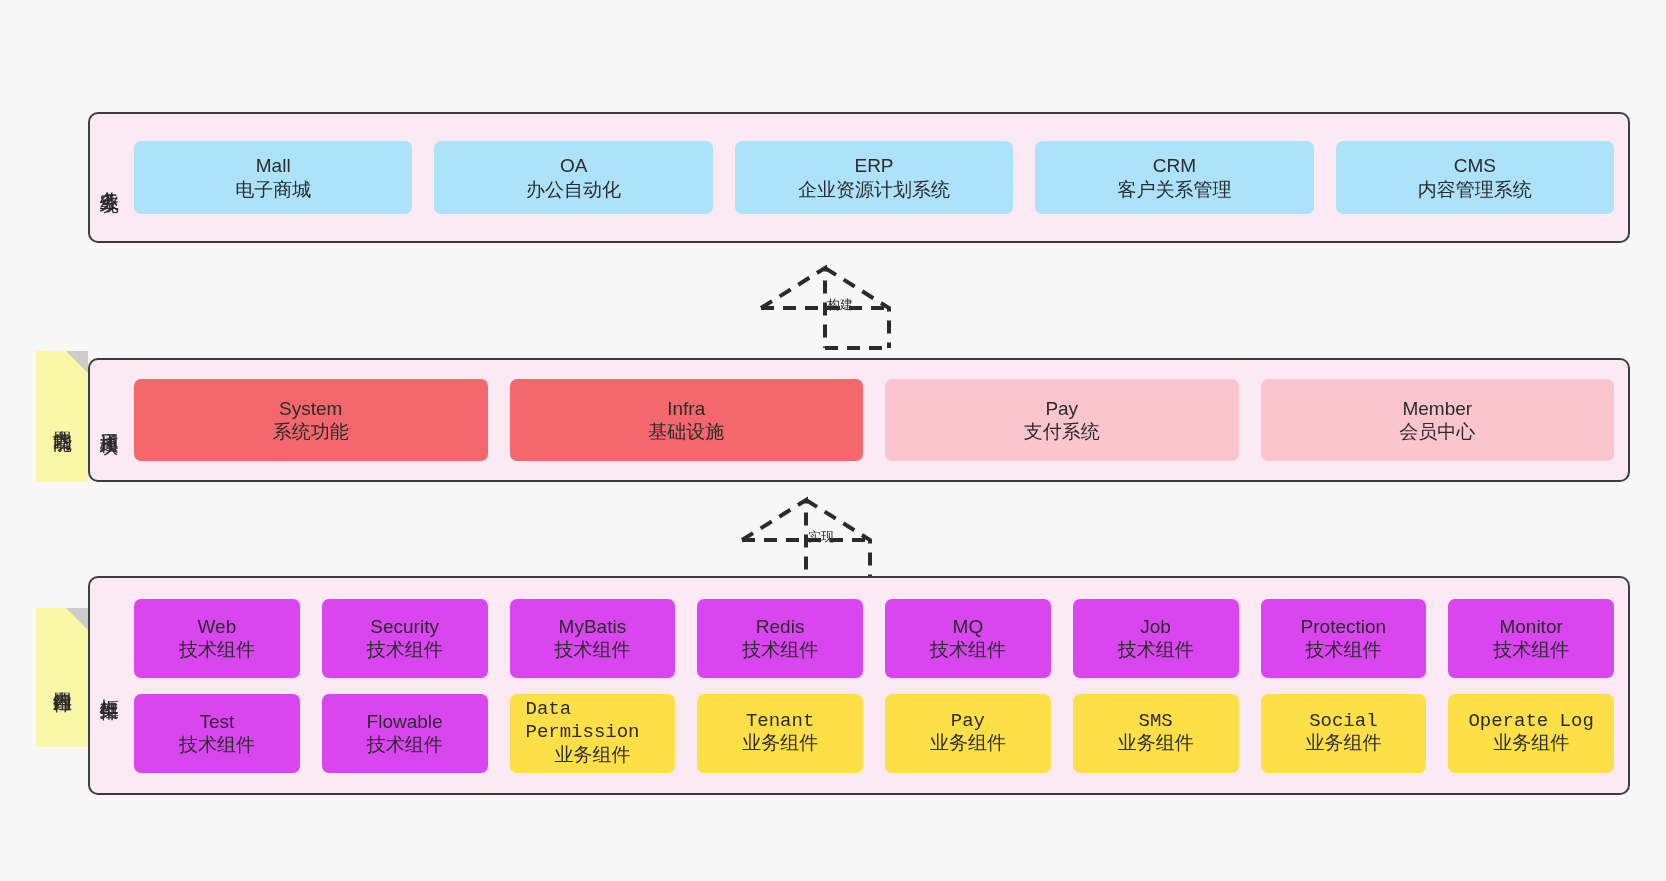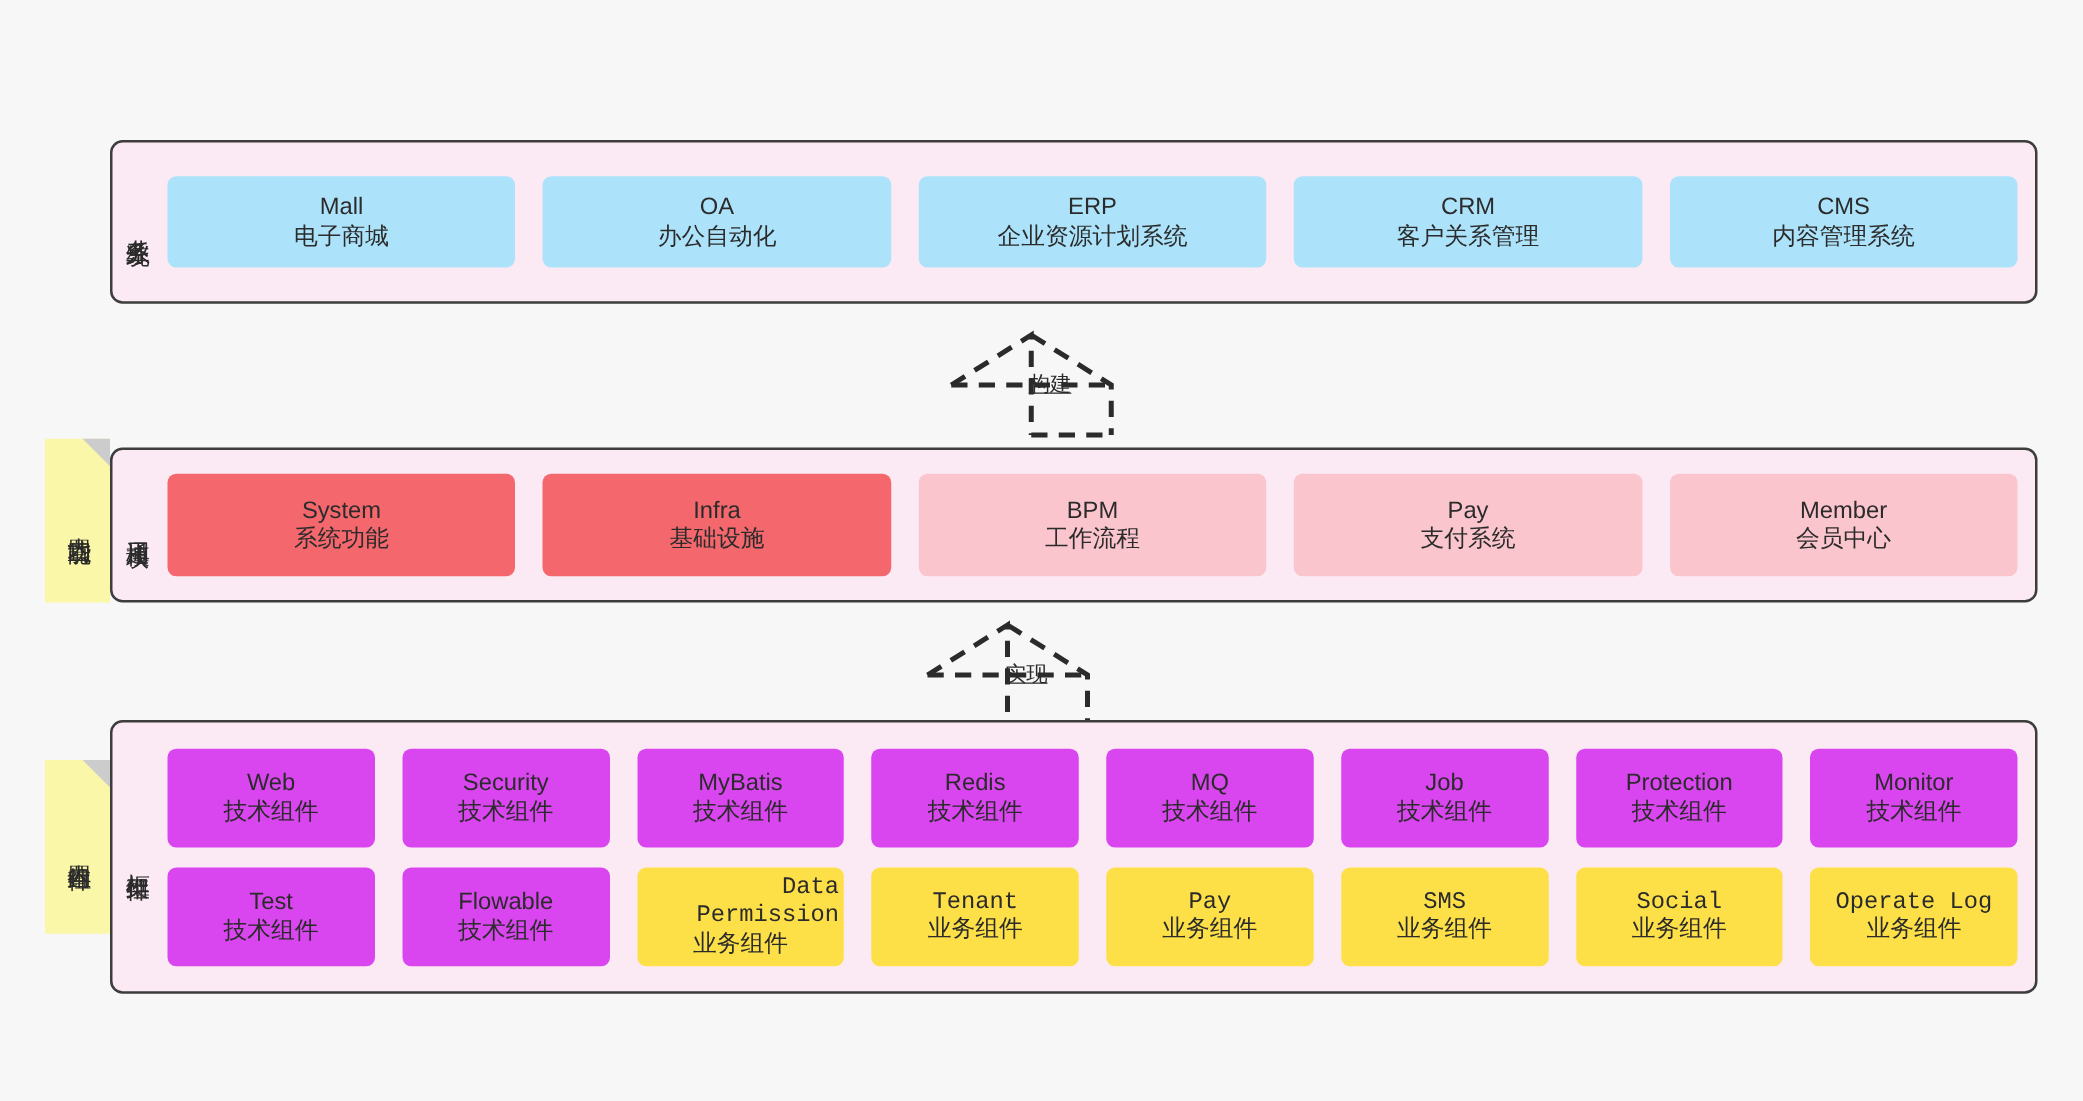--- a/index.html
+++ b/index.html
@@ -66,22 +66,22 @@
 
   
   .card {
     flex: 1 1 0;
     box-sizing: border-box;
     border-radius: 7px;
     display: flex;
     flex-direction: column;
     align-items: center;
     justify-content: center;
-    text-align: right;
-    padding: 6px 4px;
+    text-align: left;
+    padding: 6px 16px;
     line-height: 1.22;
   }
   .card .t1 { font-size: 19px; }
   .card .t2 { font-size: 19px; }
 
   .c-blue      { background: #ace3fb; }
   .c-red       { background: #f4686d; }
   .c-pink      { background: #fbc5cd; }
   .c-green     { background: #d946ef; }
   .c-lightgreen{ background: #fde047; font-family: Liberation Mono, monospace; }
@@ -131,26 +131,25 @@
     position: absolute;
     width: 170px;
     height: 100px;
   }
   .arrow svg { display: block; }
   .arrow-label {
     position: absolute;
     left: 50%;
     transform: translateX(-50%);
     top: 38px;
-    font-size: 17px;
+    font-size: 13px;
     color: #2b2b2b;
     background: transparent;
     padding: 0 2px;
     white-space: nowrap;
-    text-decoration: underline;
   }
   #arrow-build  { left: 755px; top: 258px; }
   #arrow-impl   { left: 736px; top: 490px; }
 </style>
 </head>
 <body>
 
 <div class="canvas">
 
   <div class="layer" id="layer-business">
@@ -202,24 +201,20 @@
       <div class="row">
         <div class="card c-red">
           <div class="t1">System</div>
           <div class="t2">系统功能</div>
         </div>
         <div class="card c-red">
           <div class="t1">Infra</div>
           <div class="t2">基础设施</div>
         </div>
         <div class="card c-pink">
-          <div class="t1">BPM</div>
-          <div class="t2">工作流程</div>
-        </div>
-        <div class="card c-pink">
           <div class="t1">Pay</div>
           <div class="t2">支付系统</div>
         </div>
         <div class="card c-pink">
           <div class="t1">Member</div>
           <div class="t2">会员中心</div>
         </div>
       </div>
     </div>
   </div>

